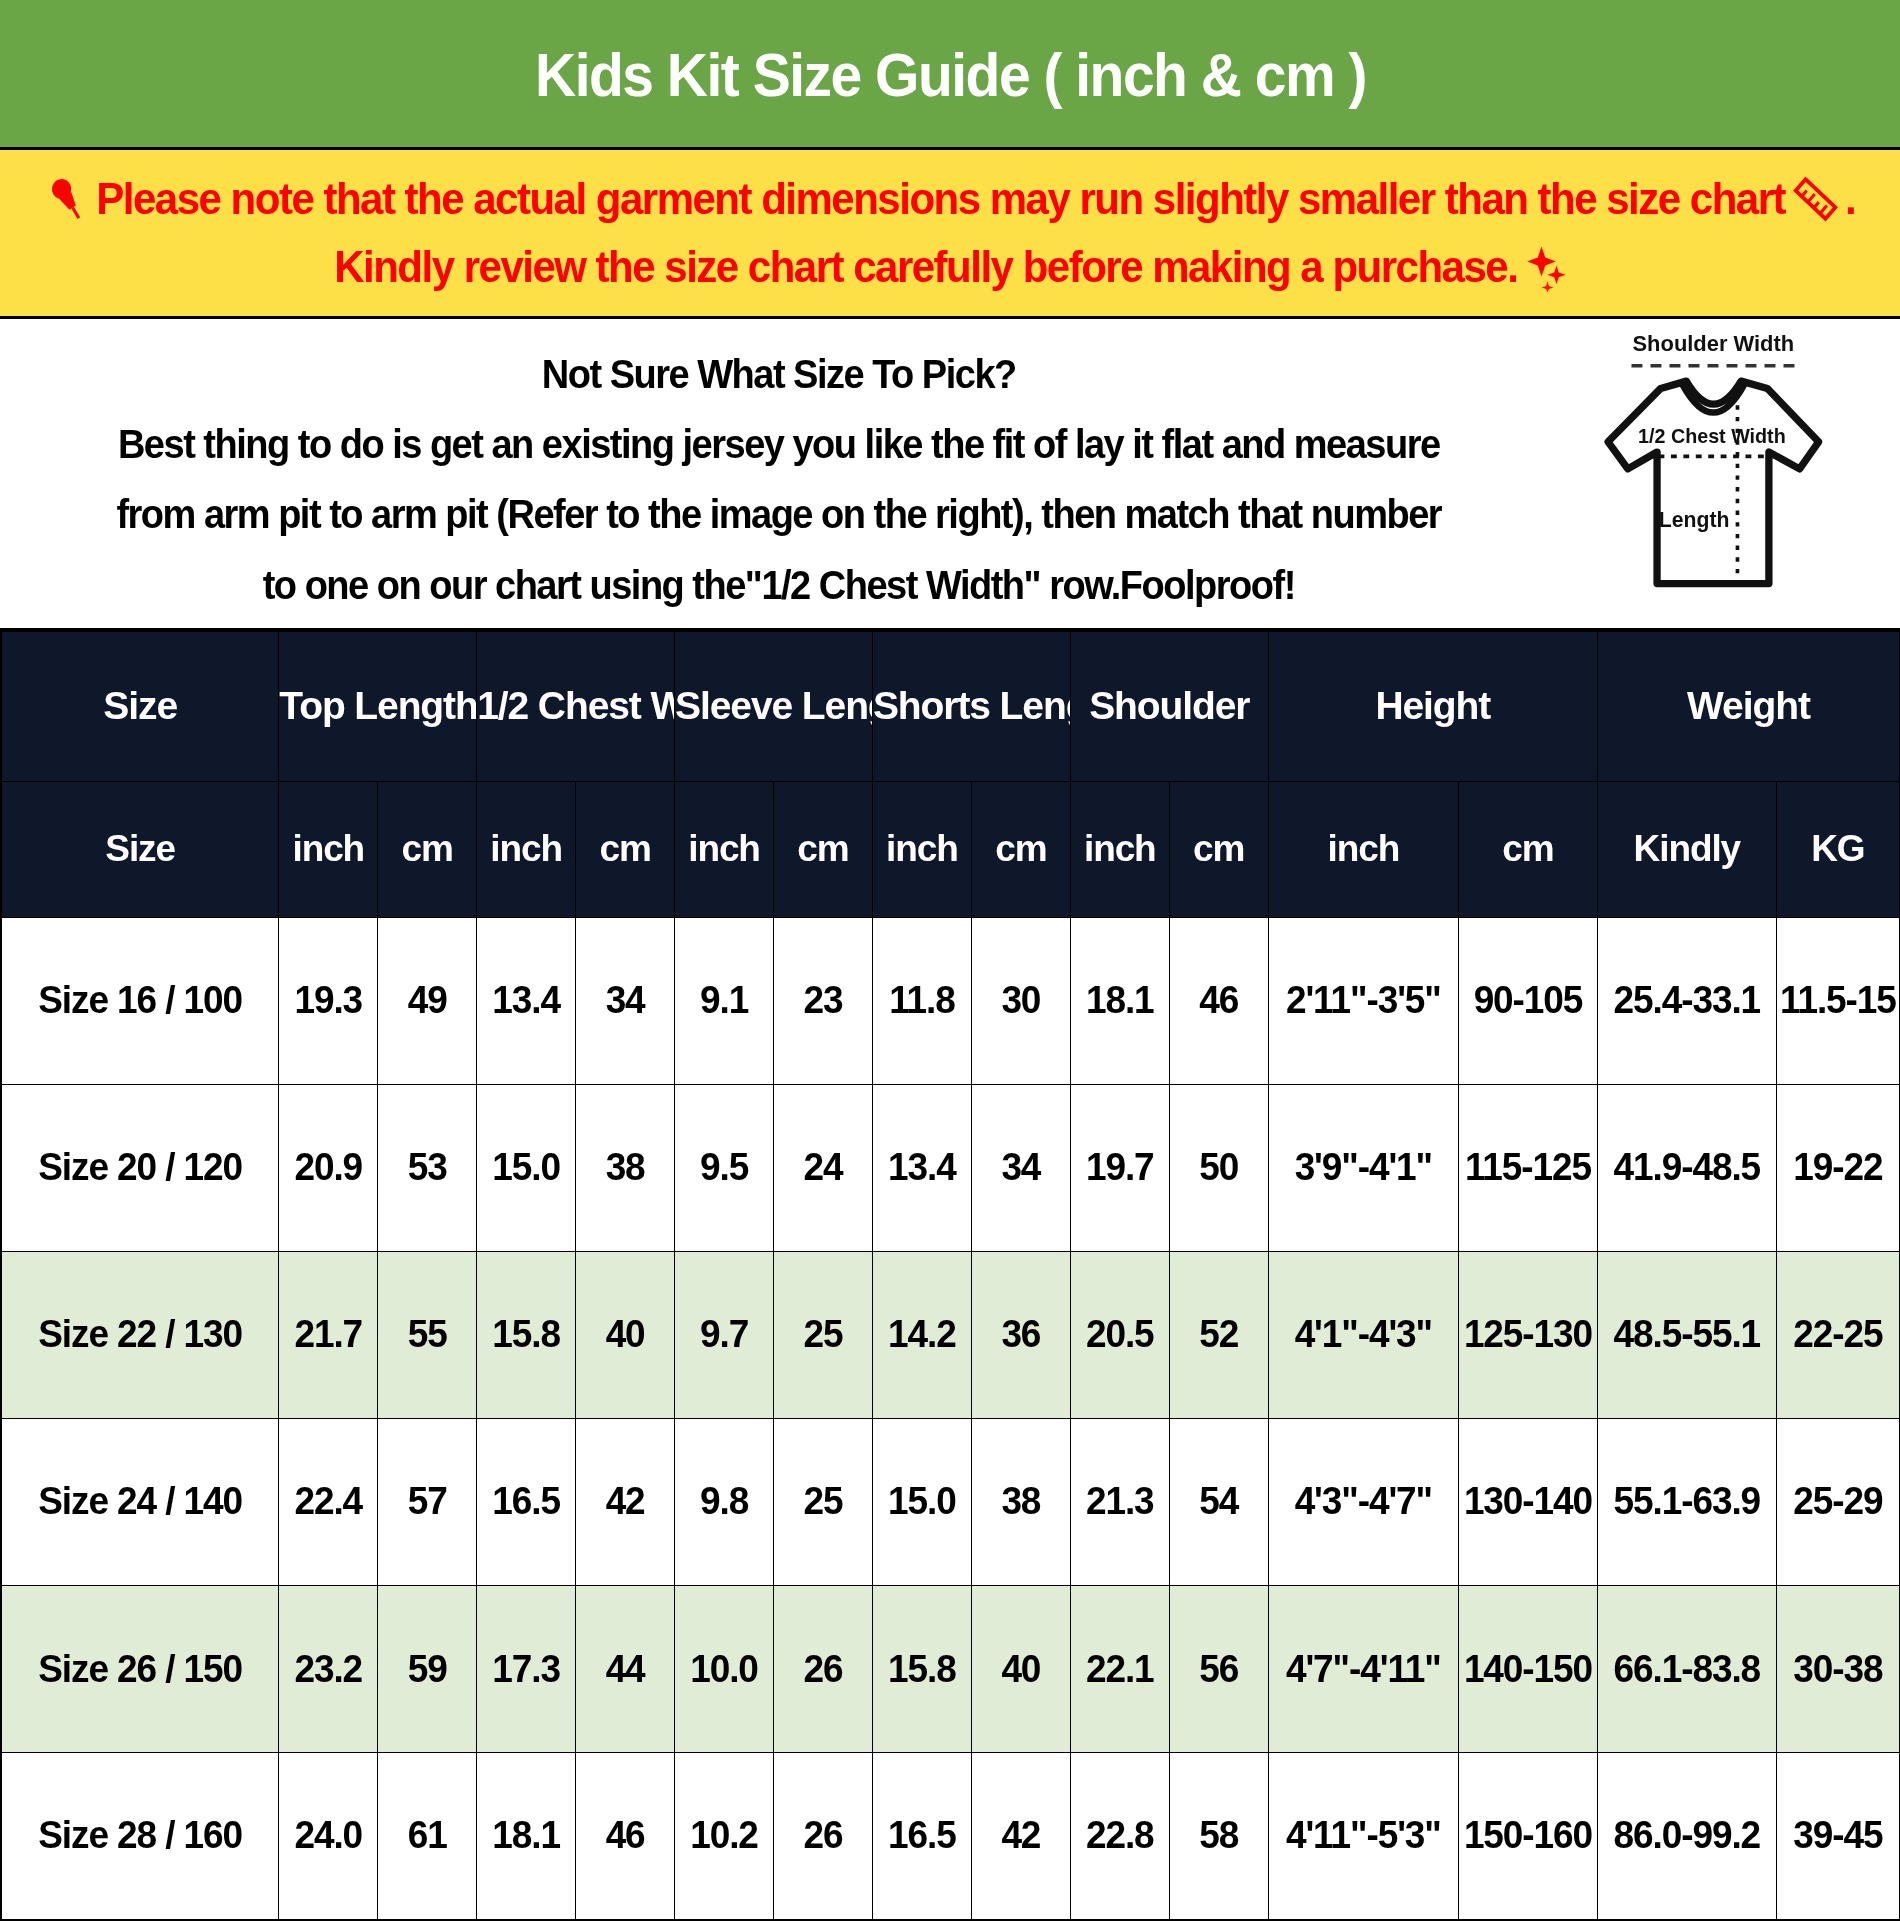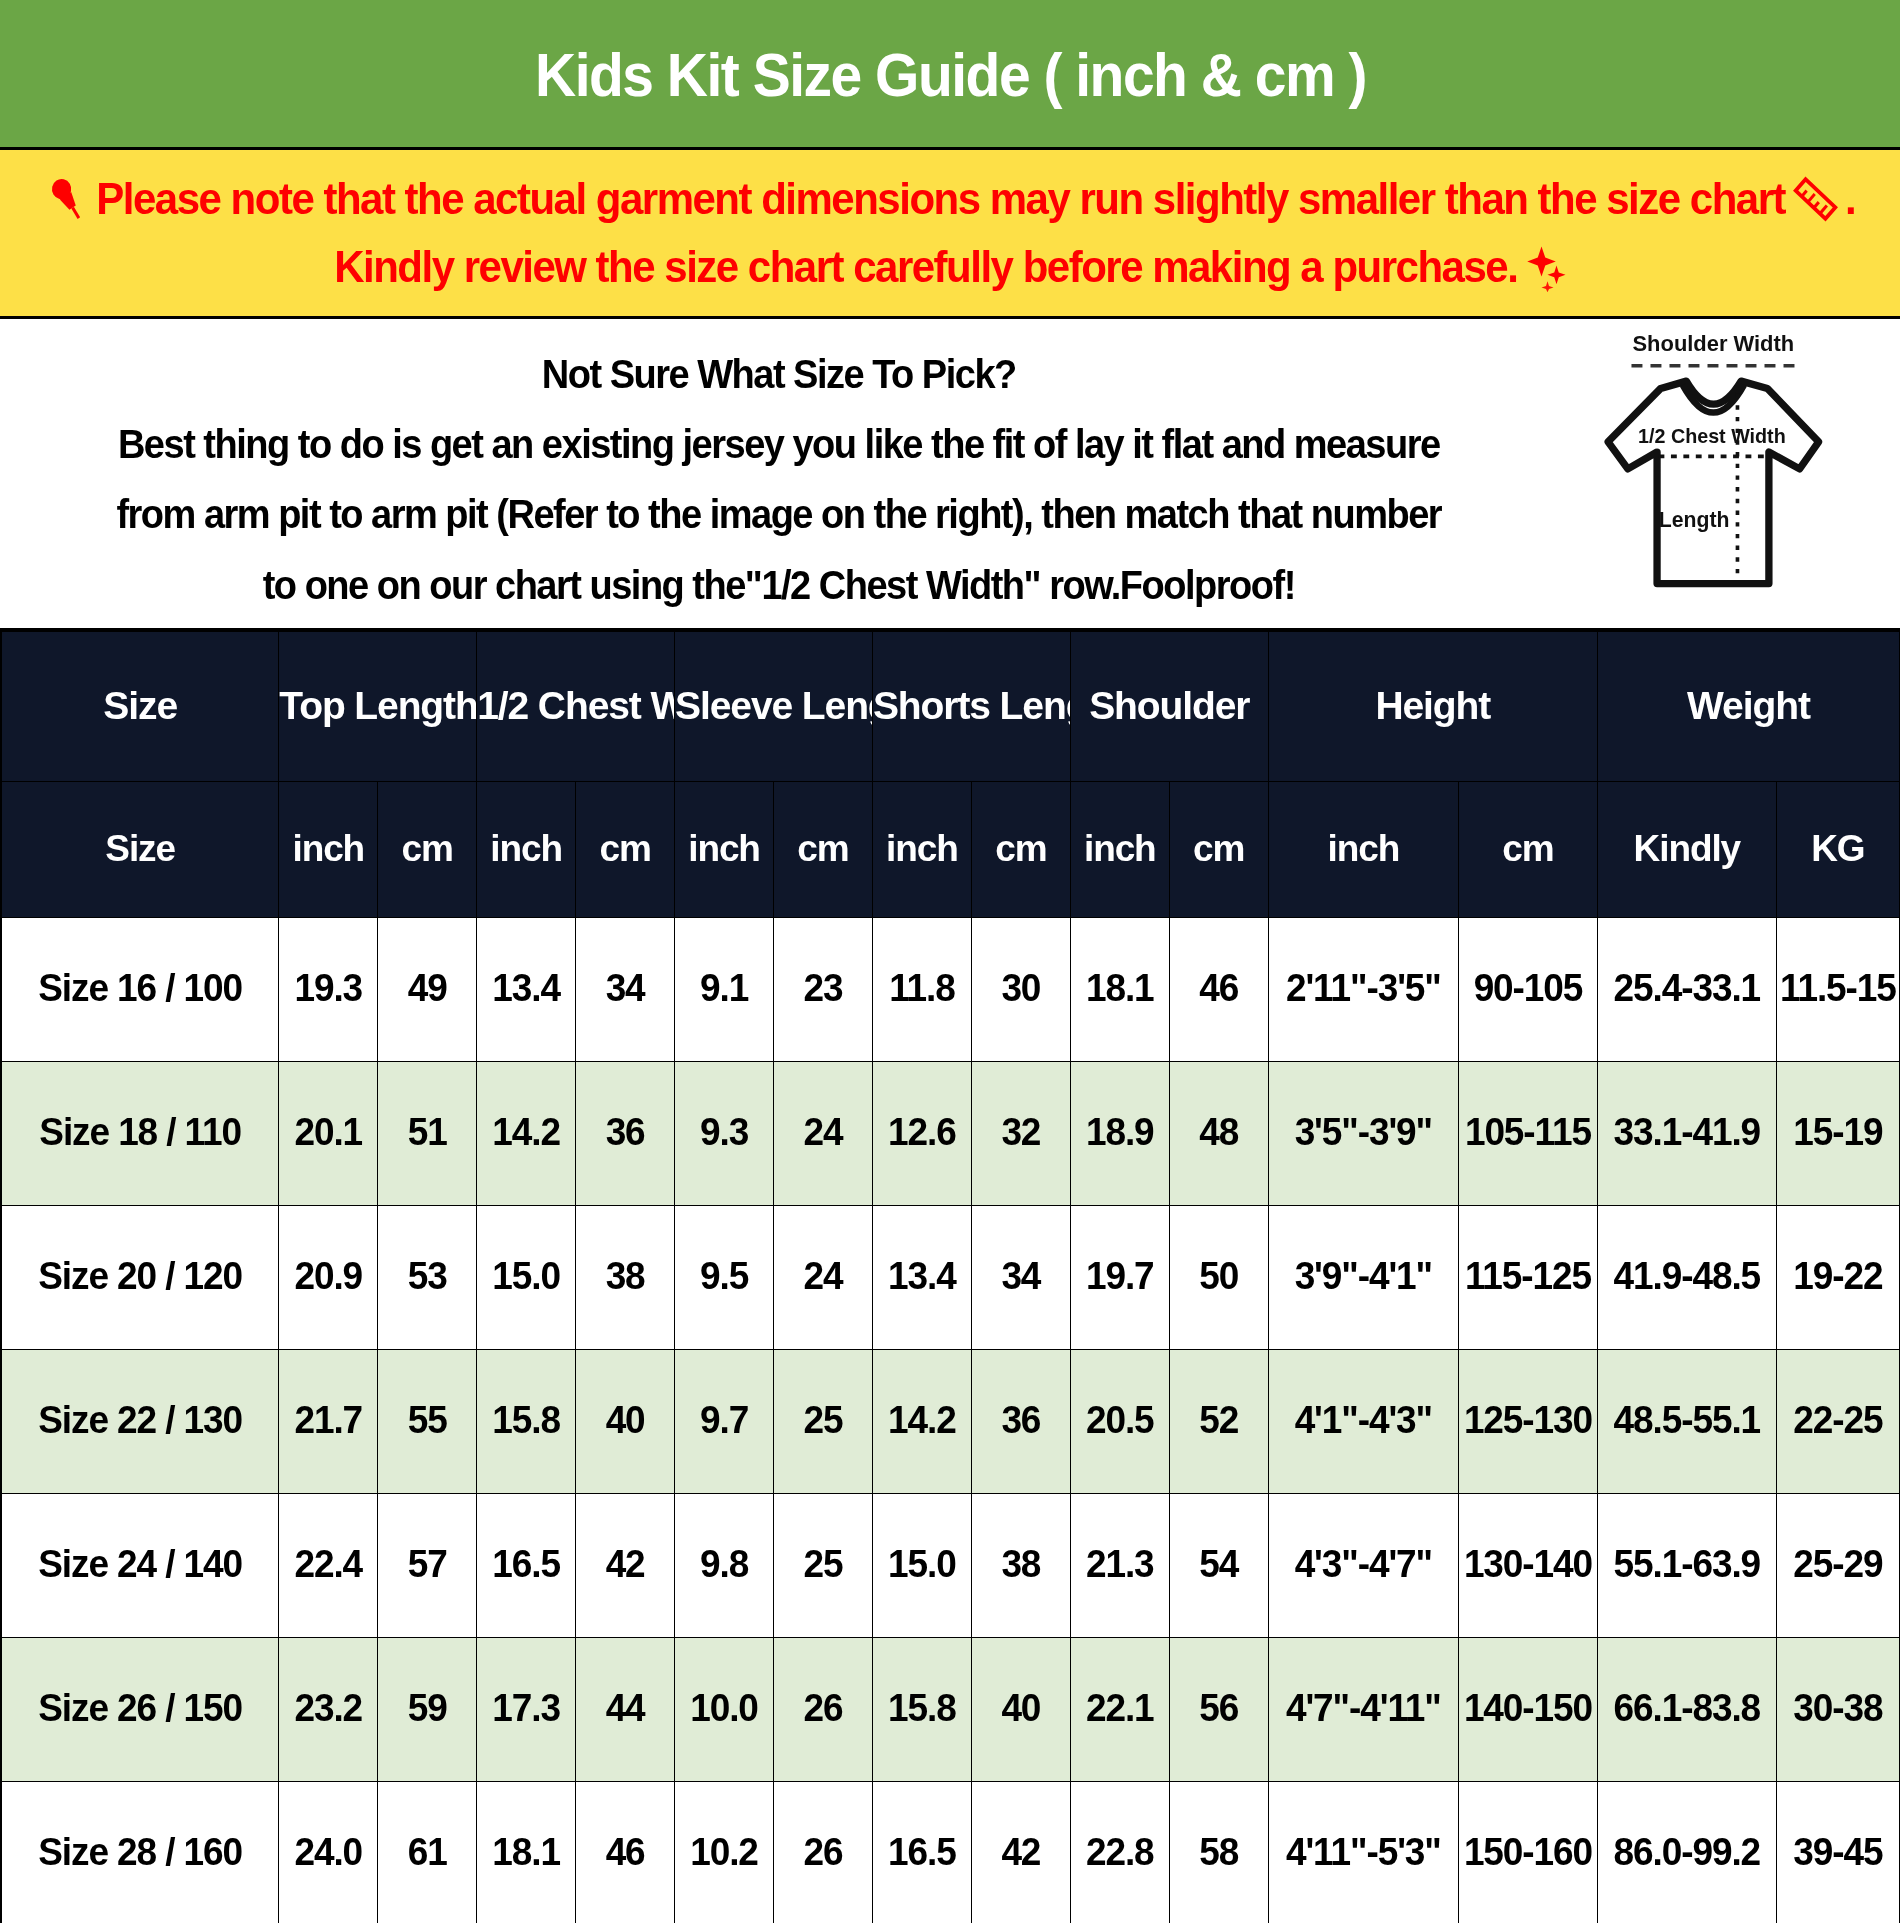--- a/index.html
+++ b/index.html
@@ -198,37 +198,20 @@
         <td>23</td>
         <td>11.8</td>
         <td>30</td>
         <td>18.1</td>
         <td>46</td>
         <td>2'11"-3'5"</td>
         <td>90-105</td>
         <td>25.4-33.1</td>
         <td>11.5-15</td>
       </tr>
-      <tr class="alt">
-        <td>Size 18 / 110</td>
-        <td>20.1</td>
-        <td>51</td>
-        <td>14.2</td>
-        <td>36</td>
-        <td>9.3</td>
-        <td>24</td>
-        <td>12.6</td>
-        <td>32</td>
-        <td>18.9</td>
-        <td>48</td>
-        <td>3'5"-3'9"</td>
-        <td>105-115</td>
-        <td>33.1-41.9</td>
-        <td>15-19</td>
-      </tr>
       <tr>
         <td>Size 20 / 120</td>
         <td>20.9</td>
         <td>53</td>
         <td>15.0</td>
         <td>38</td>
         <td>9.5</td>
         <td>24</td>
         <td>13.4</td>
         <td>34</td>

